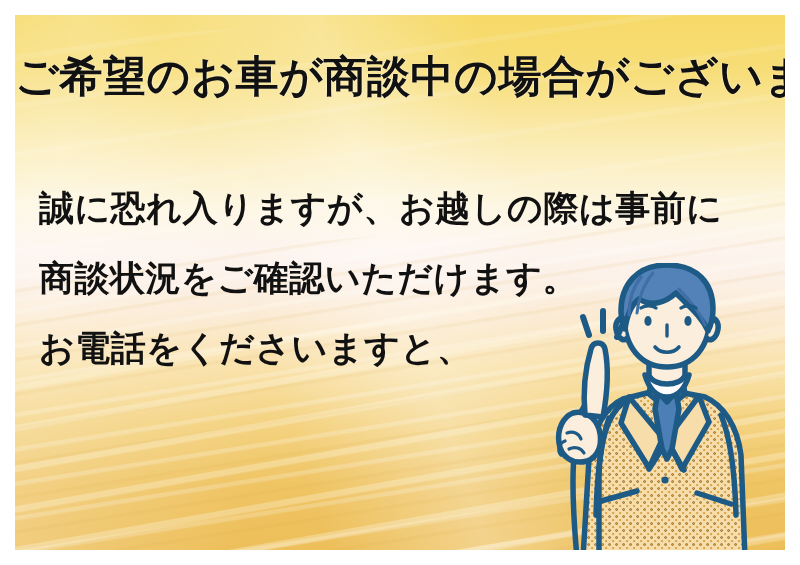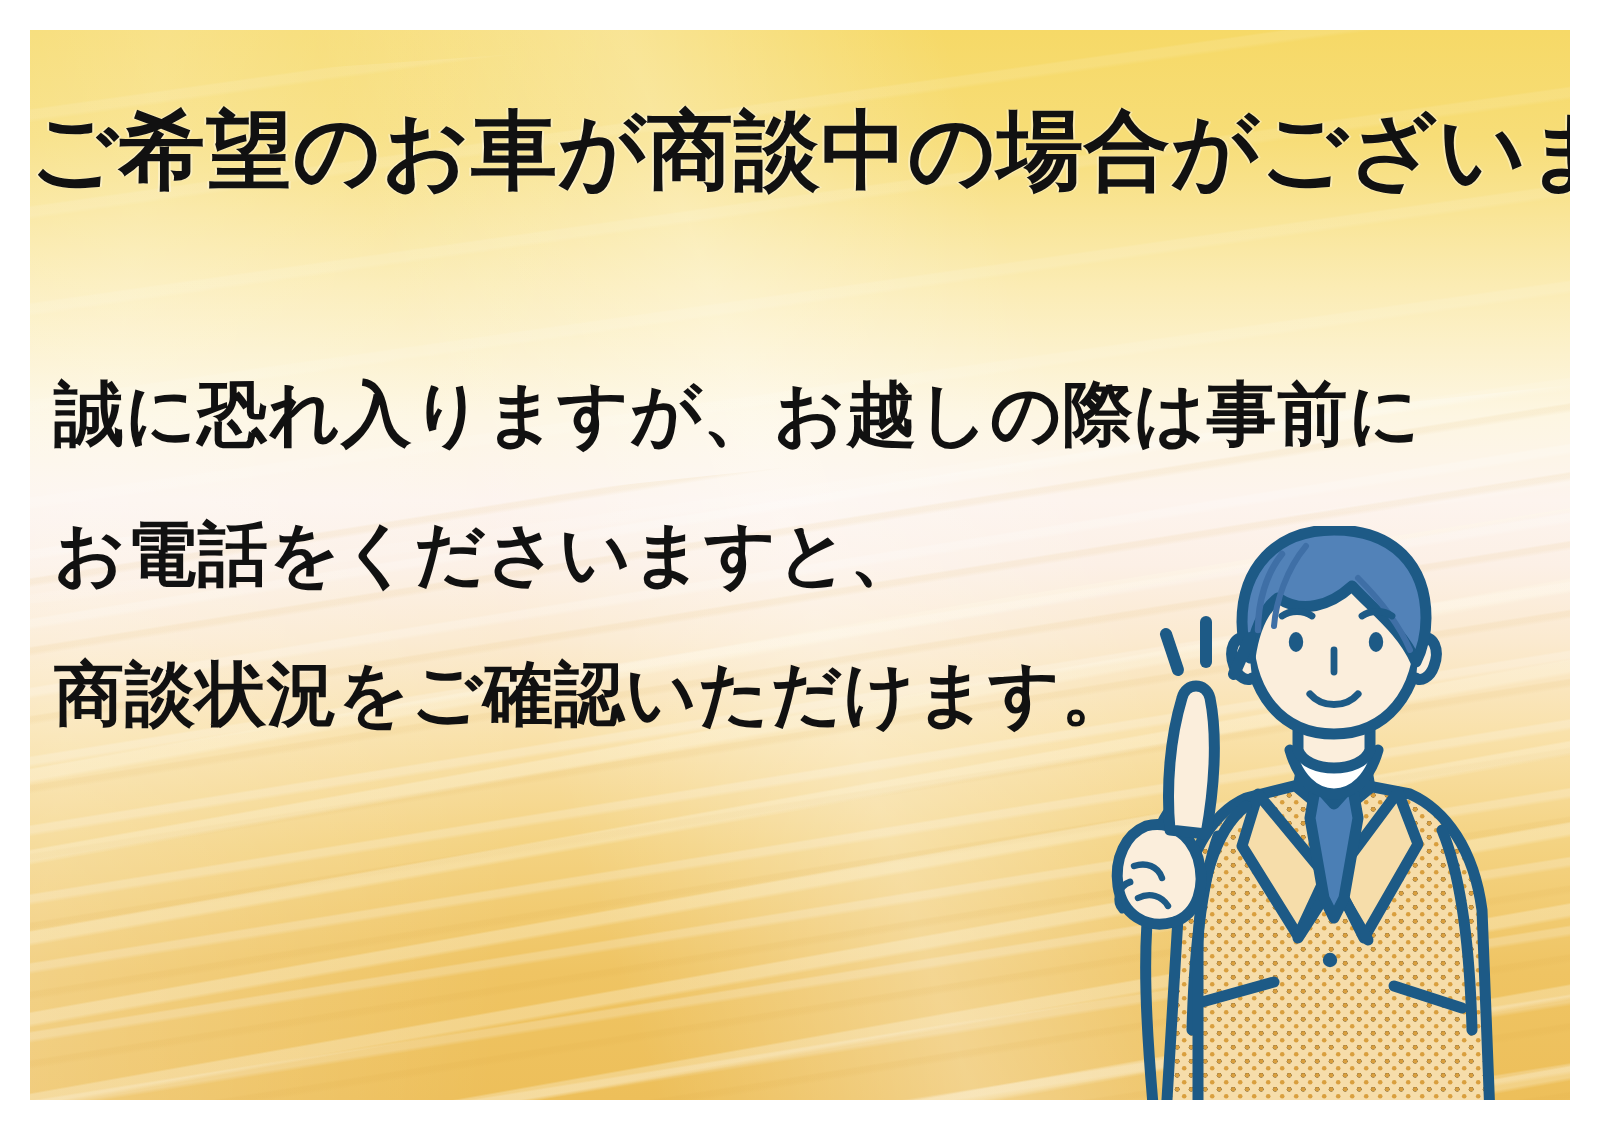--- a/index.html
+++ b/index.html
@@ -146,21 +146,21 @@
     color: #111111;
     letter-spacing: 0.5px;
     white-space: nowrap;
     text-shadow:
        1px 0 0 rgba(255,255,255,.35),
       -1px 0 0 rgba(255,255,255,.35);
   }
 
   .body-block {
     position: absolute;
-    left: 12px;
+    left: 24px;
     top: 158px;
     width: 560px;
   }
   .body-line {
     font-size: 35px;
     line-height: 70px;
     font-weight: 700;
     color: #111111;
     white-space: nowrap;
     letter-spacing: 0.5px;
@@ -187,22 +187,22 @@
     <div class="bg-sheen-a"></div>
     <div class="bg-sheen-b"></div>
     <div class="bg-stripes3"></div>
     <div class="bg-stripes"></div>
     <div class="bg-stripes2"></div>
 
     <div class="headline">ご希望のお車が商談中の場合がございます</div>
 
     <div class="body-block">
       <div class="body-line">誠に恐れ入りますが、お越しの際は事前に</div>
+      <div class="body-line">商談状況をご確認いただけます。</div>
       <div class="body-line">お電話をくださいますと、</div>
-      <div class="body-line">商談状況をご確認いただけます。</div>
     </div>
 
     <div class="figure">
       <svg viewBox="0 0 250 295" xmlns="http://www.w3.org/2000/svg">
         <defs>
           <pattern id="suitdots" width="7" height="7" patternUnits="userSpaceOnUse">
             <rect width="7" height="7" fill="#f6ddaa"></rect>
             <circle cx="1.6" cy="1.6" r="1.15" fill="#dca martin"></circle>
             <circle cx="1.6" cy="1.6" r="1.15" fill="#d99f3e"></circle>
             <circle cx="5.1" cy="5.1" r="1.15" fill="#d99f3e"></circle>

